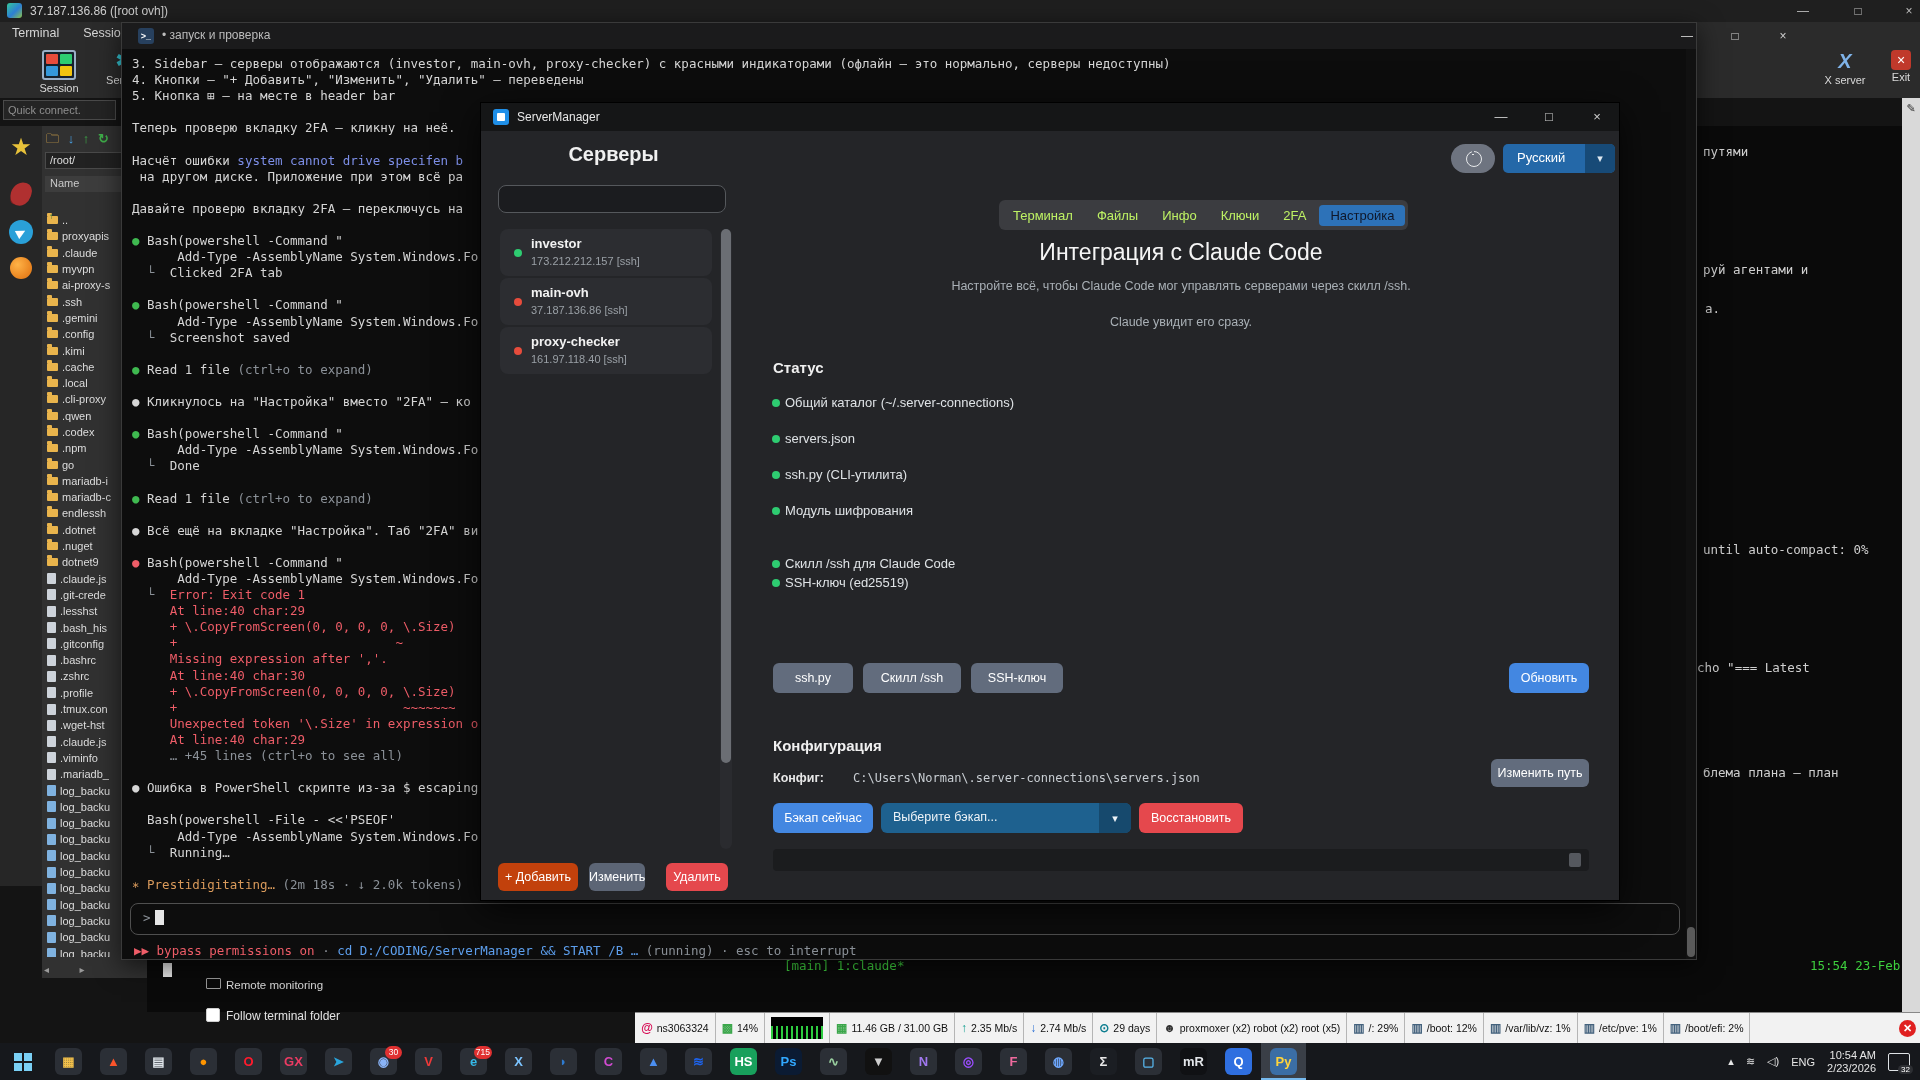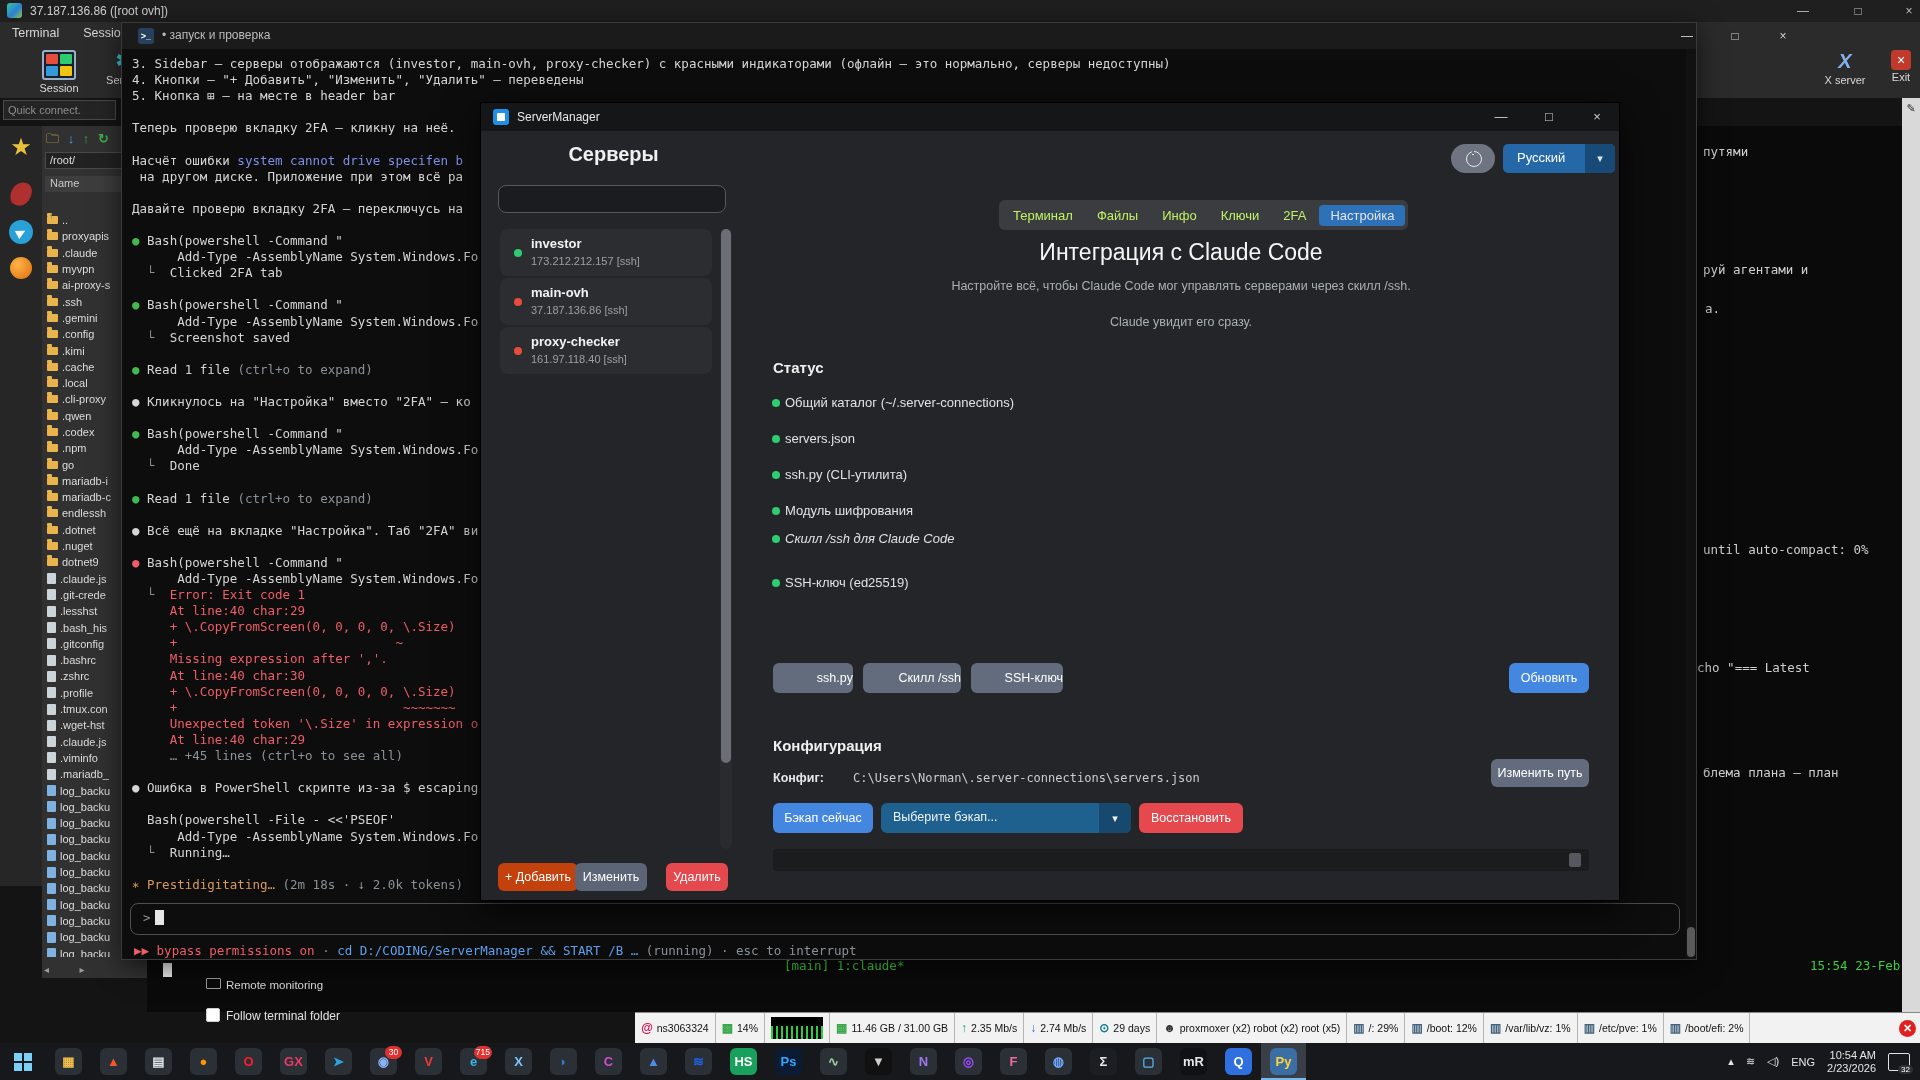--- a/index.html
+++ b/index.html
@@ -108,47 +108,47 @@
     border-radius:8px;box-sizing:border-box;color:#ddd;padding:0 8px;font-size:13px}
   .scard{left:19px;width:212px;height:47px;background:#2c2d31;border-radius:8px}
   .scard .dot{position:absolute;left:14px;top:20px;width:8px;height:8px;border-radius:50%}
   .dot.on{background:#2ecc71}.dot.off{background:#e74c3c}
   .scard .nm{position:absolute;left:31px;top:7px;color:#f2f2f2;font-size:13px;font-weight:bold}
   .scard .ad{position:absolute;left:31px;top:26px;color:#9aa0a6;font-size:11px}
   #sm-sscroll{left:239px;top:126px;width:12px;height:620px;background:#2a2b2f;border-radius:6px}
   #sm-sthumb{left:240px;top:126px;width:10px;height:534px;background:#6b6e74;border-radius:5px}
   .side-btn{top:760px;height:28px;border-radius:6px;color:#fff;font-size:12.5px;text-align:center;line-height:28px}
   #btn-add{left:17px;width:80px;background:#c2410c}
-  #btn-edit{left:94px;width:72px;background:#5c6575}
+  #btn-edit{left:108px;width:56px;background:#5c6575}
   #btn-del{left:185px;width:62px;background:#e5484d}
   
   #sm-power{left:970px;top:41px;width:44px;height:29px;border-radius:15px;background:#6e7480}
   #sm-power .pw{position:absolute;left:15px;top:7px;width:14px;height:14px;border:1.6px solid #e8eaec;border-radius:50%}
   #sm-power .pw::after{content:"";position:absolute;left:5px;top:-4px;width:2px;height:6px;background:#6e7480;
     box-shadow:0 0 0 0 #fff;border-left:0;}
   #sm-power .pw::before{content:"";position:absolute;left:5.2px;top:-3px;width:1.8px;height:6px;background:#e8eaec}
   #sm-lang{left:1022px;top:41px;width:112px;height:29px;border-radius:5px;background:#2468a8;color:#fff;overflow:hidden}
   #sm-lang .txt{position:absolute;left:14px;top:6px;font-size:13px}
   #sm-lang .chv{position:absolute;right:0;top:0;width:30px;height:29px;background:#174a77;color:#dfe8f0;
     text-align:center;line-height:29px;font-size:11px}
   
   #sm-tabs{left:518px;top:97px;height:30px;background:#3b3c40;border-radius:6px;padding:3px;display:flex;
     gap:2px;box-sizing:border-box;align-items:center}
   .sm-tab{padding:3px 11px;color:#bef264;font-size:13px;border-radius:4px;white-space:nowrap}
-  .sm-tab.active{background:#2d72b8;color:#e5e5e5}
+  .sm-tab.active{background:#2d72b8;color:#0f172a}
   
   #sm-h1{left:292px;top:136px;width:816px;text-align:center;color:#f5f5f5;font-size:23px;font-weight:normal}
   .sm-sub{left:292px;width:816px;text-align:center;color:#a9b0b6;font-size:12.5px}
   #sm-status-h{left:292px;top:256px;color:#f0f0f0;font-size:15px;font-weight:bold}
   .sitem{left:304px;color:#dfe3e6;font-size:13px}
   .sitem::before{content:"";position:absolute;left:-13px;top:4px;width:8px;height:8px;border-radius:50%;background:#2ecc71}
   #btn-install{left:292px;top:510px;width:816px;height:40px;background:#28c95f;border-radius:5px;color:#fff;
     font-size:15px;font-weight:bold;text-align:center;line-height:40px}
   .pbtn{top:560px;height:30px;background:#626c7d;border-radius:6px;color:#fff;font-size:12.5px;
-    text-align:right;line-height:30px}
+    text-align:center;line-height:30px}
   #btn-refresh{left:1028px;top:560px;width:80px;height:30px;background:#4387e1;border-radius:6px;color:#fff;
     font-size:12.5px;text-align:center;line-height:30px}
   #sm-config-h{left:292px;top:634px;color:#f0f0f0;font-size:15px;font-weight:bold}
   #sm-config-lbl{left:292px;top:668px;color:#e8e8e8;font-size:12.5px;font-weight:bold}
   #sm-config-path{left:372px;top:668px;color:#c9ced3;font-size:12px}
   #btn-chpath{left:1010px;top:656px;width:98px;height:28px;background:#626c7d;border-radius:6px;color:#fff;
     font-size:12.5px;text-align:center;line-height:28px}
   #btn-backup{left:292px;top:700px;width:100px;height:30px;background:#4387e1;border-radius:6px;color:#fff;
     font-size:12.5px;text-align:center;line-height:30px}
   #sm-select{left:400px;top:700px;width:250px;height:30px;background:#1e618f;border-radius:6px;color:#eef3f7;
@@ -576,21 +576,21 @@
 
   <div class="abs" id="sm-h1">Интеграция с Claude Code</div>
   <div class="abs sm-sub" style="top:176px">Настройте всё, чтобы Claude Code мог управлять серверами через скилл /ssh.</div>
   <div class="abs sm-sub" style="top:212px">Claude увидит его сразу.</div>
   <div class="abs" id="sm-status-h">Статус</div>
   <div id="sm-status">
       <div class="abs sitem" style="top: 292px;">Общий каталог (~/.server-connections)</div>
       <div class="abs sitem" style="top: 328px;">servers.json</div>
       <div class="abs sitem" style="top: 364px;">ssh.py (CLI-утилита)</div>
       <div class="abs sitem" style="top: 400px;">Модуль шифрования</div>
-      <div class="abs sitem" style="top: 428px; font-style: italic;">Скилл /ssh для Claude Code</div>
+      <div class="abs sitem" style="top: 453px;">Скилл /ssh для Claude Code</div>
       <div class="abs sitem" style="top: 472px;">SSH-ключ (ed25519)</div>
     </div>
   <div id="sm-partials">
       <div class="abs pbtn" style="left: 292px; width: 80px;">ssh.py</div>
       <div class="abs pbtn" style="left: 382px; width: 98px;">Скилл /ssh</div>
       <div class="abs pbtn" style="left: 490px; width: 92px;">SSH-ключ</div>
     </div>
   <div class="abs" id="btn-refresh">Обновить</div>
   <div class="abs" id="sm-config-h">Конфигурация</div>
   <div class="abs" id="sm-config-lbl">Конфиг:</div>

